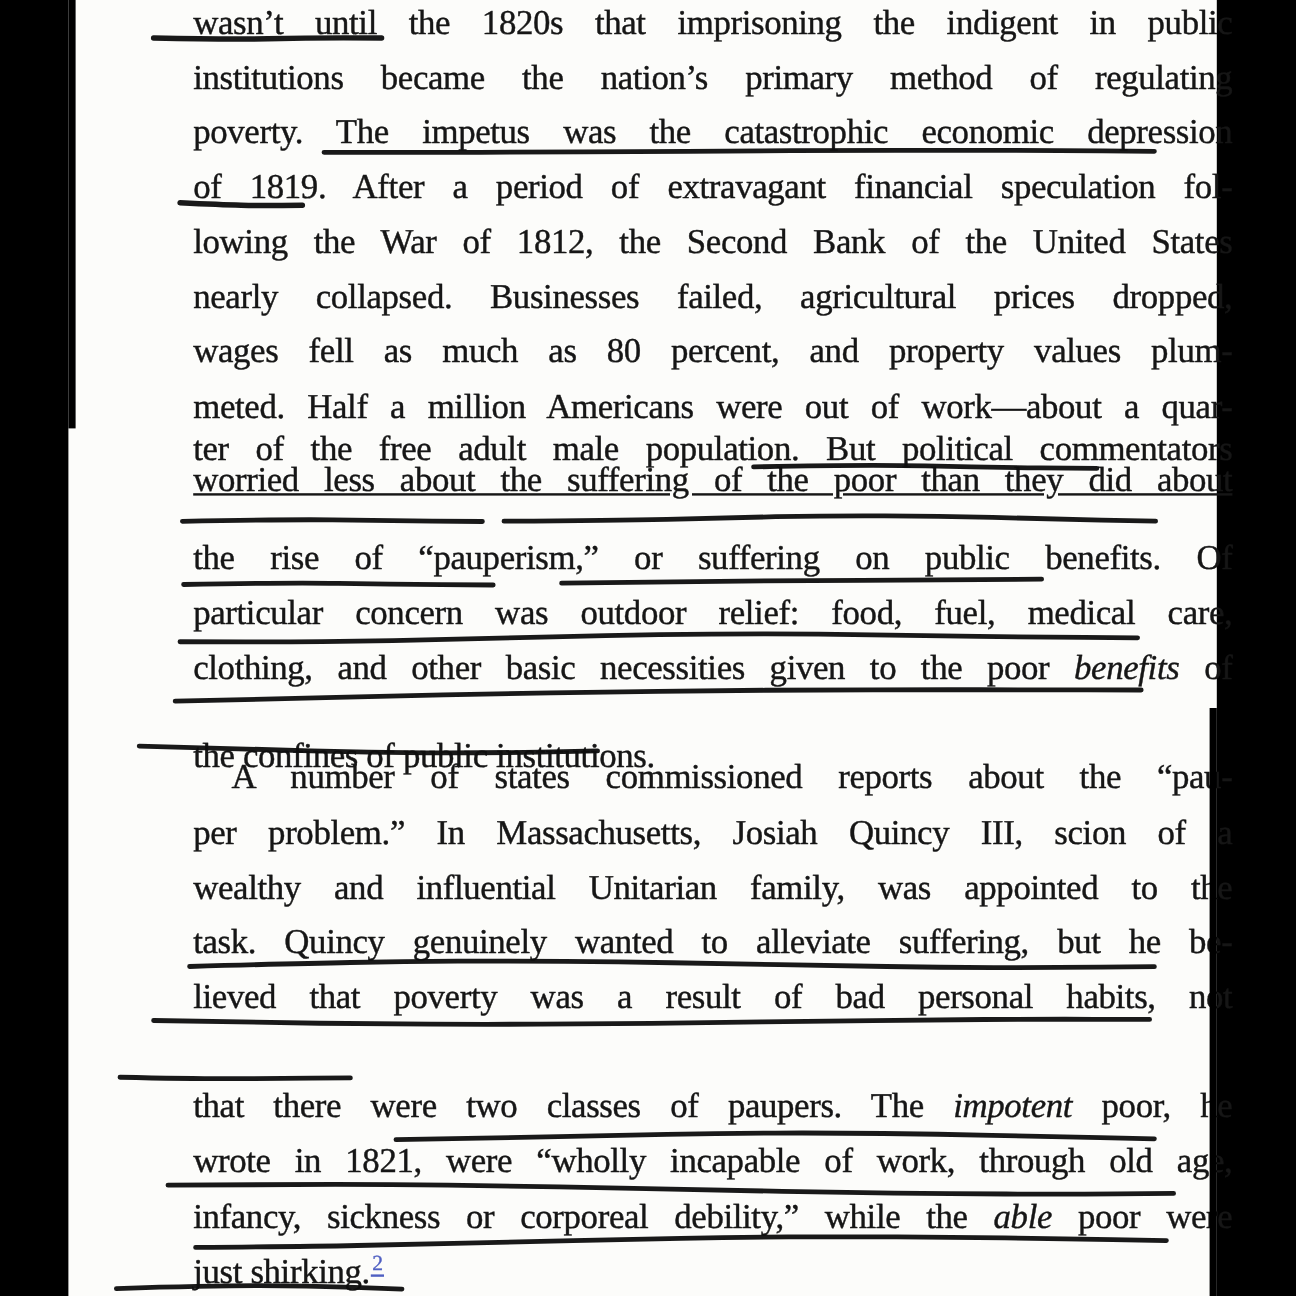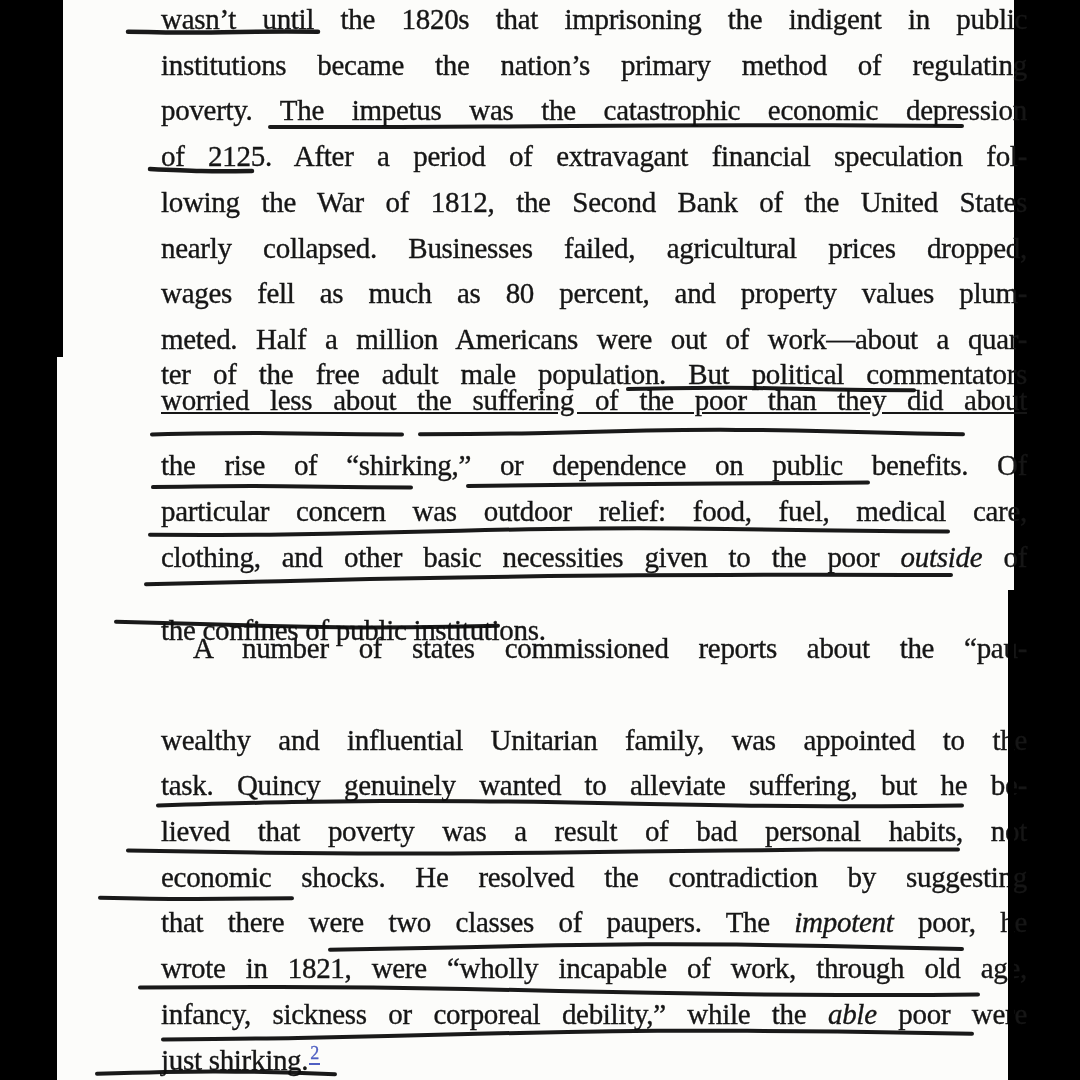--- a/index.html
+++ b/index.html
@@ -33,36 +33,36 @@
 </style>
 </head>
 <body style="background: rgb(0, 0, 0);">
 
 <div class="stage">
   <div class="paper" style="background: rgb(252, 252, 250);">
     <div class="textblock" id="textblock" style="color: rgb(22, 22, 22);">
         <div class="line" style="top: -4px;"><span>wasn’t until the 1820s that imprisoning the indigent in public</span></div>
         <div class="line" style="top: 87.4px;"><span>poverty. The impetus was the catastrophic economic depression</span></div>
         <div class="line" style="top: 41.7px;"><span>institutions became the nation’s primary method of regulating</span></div>
-        <div class="line" style="top: 133.1px;"><span>of 2125. After a period of extravagant financial speculation fol-</span></div>
+        <div class="line" style="top: 133.1px;"><span>of 1819. After a period of extravagant financial speculation fol-</span></div>
         <div class="line" style="top: 178.8px;"><span>lowing the War of 1812, the Second Bank of the United States</span></div>
         <div class="line" style="top: 224.5px;"><span>nearly collapsed. Businesses failed, agricultural prices dropped,</span></div>
         <div class="line" style="top: 270.2px;"><span>wages fell as much as 80 percent, and property values plum-</span></div>
         <div class="line" style="top: 315.9px;"><span>meted. Half a million Americans were out of work—about a quar-</span></div>
         <div class="line" style="top: 351px;"><span>ter of the free adult male population. But political commentators</span></div>
         <div class="line" style="top: 377px; text-decoration: underline;"><span>worried less about the suffering of the poor than they did about</span></div>
-        <div class="line" style="top: 442.4px;"><span>the rise of “shirking,” or dependence on public benefits. Of</span></div>
+        <div class="line" style="top: 442.4px;"><span>the rise of “pauperism,” or suffering on public benefits. Of</span></div>
         <div class="line" style="top: 488.1px;"><span>particular concern was outdoor relief: food, fuel, medical care,</span></div>
-        <div class="line" style="top: 533.8px;"><span>clothing, and other basic necessities given to the poor </span><span class="it">outside</span><span> of</span></div>
+        <div class="line" style="top: 533.8px;"><span>clothing, and other basic necessities given to the poor </span><span class="it">benefits</span><span> of</span></div>
         <div class="line last" style="top: 579.5px; margin-top: 27px;"><span>the confines of public institutions.</span></div>
         <div class="line" style="top: 625.2px; text-indent: 32px;"><span>A number of states commissioned reports about the “pau-</span></div>
+        <div class="line" style="top: 670.9px;"><span>per problem.” In Massachusetts, Josiah Quincy III, scion of a</span></div>
         <div class="line" style="top: 716.6px;"><span>wealthy and influential Unitarian family, was appointed to the</span></div>
         <div class="line" style="top: 762.3px;"><span>task. Quincy genuinely wanted to alleviate suffering, but he be-</span></div>
         <div class="line" style="top: 808px;"><span>lieved that poverty was a result of bad personal habits, not</span></div>
-        <div class="line" style="top: 853.7px;"><span>economic shocks. He resolved the contradiction by suggesting</span></div>
         <div class="line" style="top: 899.4px;"><span>that there were two classes of paupers. The </span><span class="it">impotent</span><span> poor, he</span></div>
         <div class="line" style="top: 945.1px;"><span>wrote in 1821, were “wholly incapable of work, through old age,</span></div>
         <div class="line" style="top: 990.8px;"><span>infancy, sickness or corporeal debility,” while the </span><span class="it">able</span><span> poor were</span></div>
         <div class="line last" style="top: 1036.5px;"><span>just shirking.</span><a class="fnref" style="color: rgb(79, 95, 194);">2</a></div>
       </div>
   </div>
   <div class="patch patch-left" style="background: rgb(0, 0, 0);"></div>
   <div class="patch patch-right" style="background: rgb(0, 0, 0);"></div>
   <svg id="ink" viewBox="0 0 1080 1080">
       <path d="M128.0 31.7 Q191.3 33.0 223.0 32.3 Q254.7 31.6 286.3 31.6 L318.0 31.7" stroke="#0d0d0d" stroke-width="4.5"></path>

